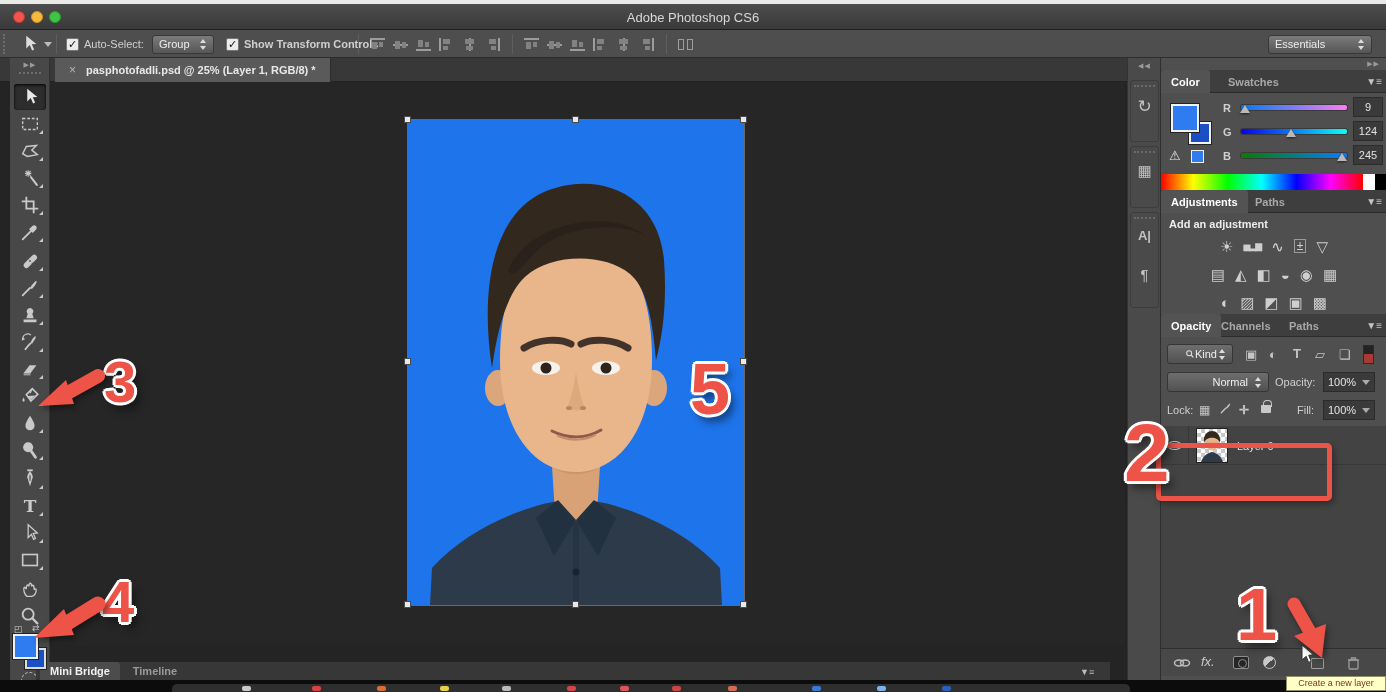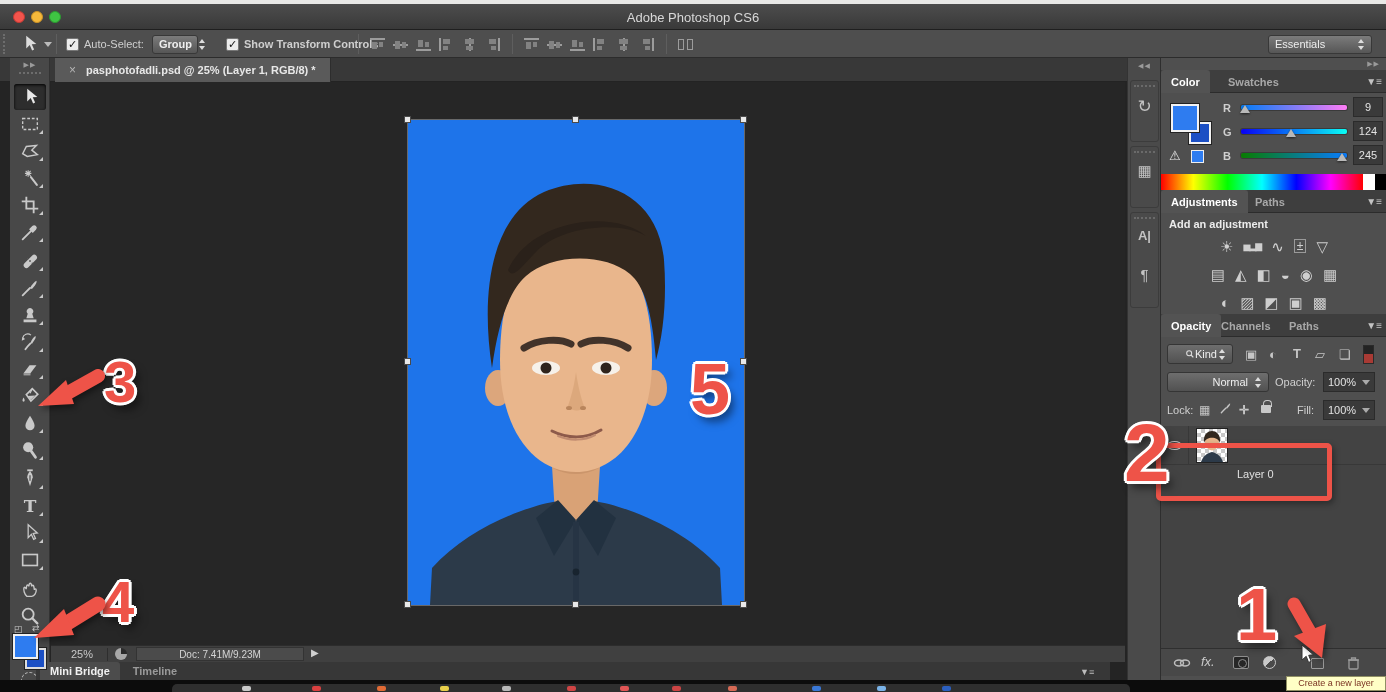--- a/index.html
+++ b/index.html
@@ -135,21 +135,21 @@
           <path d="M9 3 L9 17 L12.8 13.2 L15.4 19 L17.6 18 L15 12.4 L20 12 Z" fill="#ddd"></path>
         </svg>
       <span style="margin-left:4px;border-left:4px solid transparent;border-right:4px solid transparent;border-top:5px solid #bbb;"></span>
     </div>
     <span class="vsep" style="left:56px;"></span>
     <div class="ob-item" style="left:66px;">
       <span class="checkbox">✓</span>
       <span class="lbl">Auto-Select:</span>
     </div>
     <div class="ob-item" style="left:152px;">
-      <span class="dropdown" style="width:46px;font-weight:bold;">
+      <span class="dropdown" style="width:62px;">
         <span>Group</span>
           <span class="updown"></span>
       </span>
     </div>
     <div class="ob-item" style="left:226px;">
       <span class="checkbox">✓</span>
       <span class="lbl" style="font-weight:bold;">Show Transform Controls</span>
     </div>
     <span class="vsep" style="left:358px;"></span>
     <div class="ob-item" style="left:366px;">
@@ -395,27 +395,20 @@
 
   <span class="handle" style="left:404px;top:116px;"></span>
   <span class="handle" style="left:572px;top:116px;"></span>
   <span class="handle" style="left:740px;top:116px;"></span>
   <span class="handle" style="left:404px;top:358px;"></span>
   <span class="handle" style="left:740px;top:358px;"></span>
   <span class="handle" style="left:404px;top:601px;"></span>
   <span class="handle" style="left:572px;top:601px;"></span>
   <span class="handle" style="left:740px;top:601px;"></span>
 
-  <div class="abs statusbar">
-    <span class="abs" style="left:20px;top:2px;">25%</span>
-    <span class="abs" style="left:56px;top:2px;height:13px;border-left:1px solid #2e2e2e;"></span>
-    <span class="pie"></span>
-    <span class="doc-field">Doc: 7.41M/9.23M</span>
-    <span class="abs" style="left:260px;top:1px;color:#d0d0d0;font-size:10px;">▶</span>
-  </div>
 
   <div class="abs bottombar">
     <span class="bb-tab" style="left:4px;width:80px;background:#4c4c4c;color:#f0f0f0;font-weight:bold;">Mini Bridge</span>
     <span class="bb-tab" style="left:88px;width:62px;color:#9a9a9a;font-weight:bold;">Timeline</span>
     <span class="abs panel-menu" style="left:1044px;top:5px;">▼≡</span>
   </div>
 
   <div class="abs dockstrip">
     <div class="ds-ico" style="top:4px;font-size:7px;letter-spacing:1px;color:#9a9a9a;">◀◀</div>
     <div class="ds-box" style="top:22px;height:62px;"></div>
@@ -548,21 +541,21 @@
       <div class="abs" style="left:0;top:0;width:226px;height:39px;border-bottom:1px solid #383838;">
         <span class="abs" style="left:0;top:0;width:28px;height:39px;border-right:1px solid #383838;"></span>
         <span class="eye" style="position:absolute;left:6px;top:15px;"></span>
         <span class="abs thumb-checker" style="left:36px;top:3px;width:30px;height:33px;outline:1px solid #222;">
           <svg width="30" height="33" viewBox="0 0 30 33">
               <path d="M4 33 C6 27 10 24 15 23 C20 24 24 27 26 33 Z" fill="#2c3a49"></path>
               <ellipse cx="15" cy="13" rx="7" ry="8.5" fill="#e9b68c"></ellipse>
               <path d="M7 14 C6 5 11 2 15 2 C19 2 24 5 23 14 C21 7 9 7 7 14 Z" fill="#33281e"></path>
             </svg>
         </span>
-        <span class="abs" style="left:76px;top:14px;color:#e0e0e0;margin-top:28px;">Layer 0</span>
+        <span class="abs" style="left:76px;top:14px;color:#e0e0e0;">Layer 0</span>
       </div>
     </div>
 
     <div class="lrow" style="top:590px;height:28px;background:#484848;border-top:1px solid #2f2f2f;">
       <span class="abs" style="left:12px;top:9px;"><svg width="18" height="10" viewBox="0 0 18 10">
             <ellipse cx="6" cy="5" rx="4.5" ry="3" fill="none" stroke="#bdbdbd" stroke-width="1.5"></ellipse>
             <ellipse cx="12" cy="5" rx="4.5" ry="3" fill="none" stroke="#bdbdbd" stroke-width="1.5"></ellipse>
           </svg></span>
       <span class="abs" style="left:40px;top:5px;font-style:italic;font-size:13px;color:#c9c9c9;">fx.</span>
       <span class="abs" style="left:72px;top:7px;"><span class="mask-ico"></span></span>

